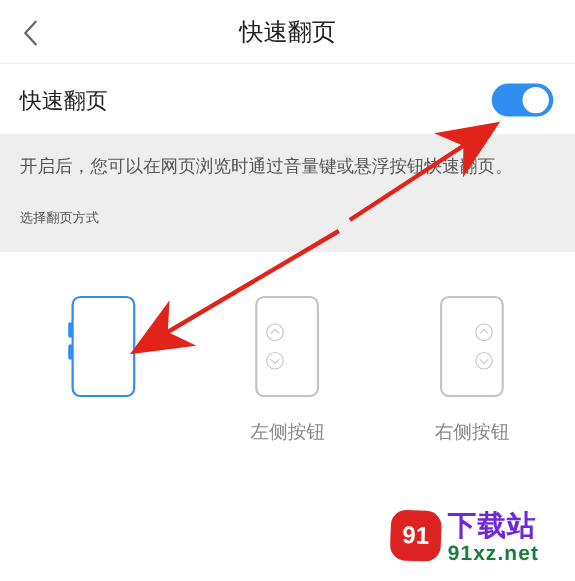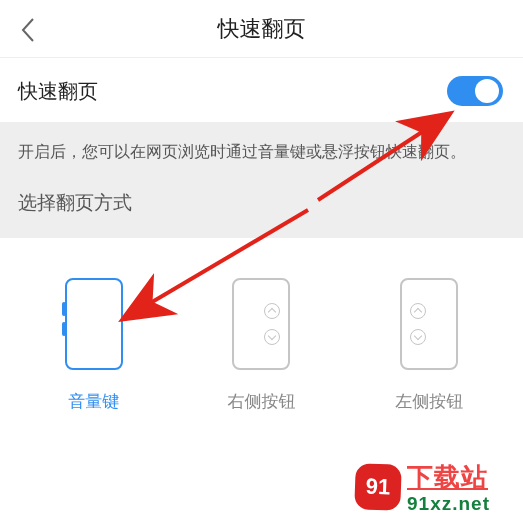--- a/index.html
+++ b/index.html
@@ -68,21 +68,21 @@
     background: #eeeeee;
     padding: 18px 18px 22px 18px;
   }
   .desc-text {
     font-size: 16px;
     color: #555;
     line-height: 1.5;
   }
   .choose-label {
     margin-top: 26px;
-    font-size: 19px;
+    font-size: 12px;
     color: #555;
   }
   .options {
     display: flex;
     justify-content: space-around;
     padding: 40px 10px 10px 10px;
     background: #fff;
   }
   .option {
     display: flex;
@@ -191,23 +191,22 @@
     position: absolute;
     left: 54px;
     top: -2px;
     display: flex;
     flex-direction: column;
     align-items: flex-start;
   }
   .wm-top {
     font-size: 26px;
     font-weight: 800;
-    color: #ef4444;
+    color: #6d28d9;
     letter-spacing: 1px;
-    text-decoration: underline;
   }
   .wm-bottom {
     font-size: 19px;
     font-weight: 700;
     color: #15803d;
     letter-spacing: 1px;
     margin-top: -2px;
   }
 </style>
 </head>
@@ -231,49 +230,48 @@
   <div class="desc-text">开启后，您可以在网页浏览时通过音量键或悬浮按钮快速翻页。</div>
   <div class="choose-label">选择翻页方式</div>
 </div>
 
 <div class="options">
 
   <div class="option">
     <div class="phone active">
       <div class="vol-btns"></div>
     </div>
-    <div class="option-label active">音量键</div>
+  </div>
+
+  <div class="option">
+    <div class="phone">
+      <div class="float-btns left">
+        <div class="circle-btn">
+            <div class="chev up"></div>
+          </div>
+        <div class="circle-btn">
+            <div class="chev down"></div>
+          </div>
+      </div>
+    </div>
+    <div class="option-label">左侧按钮</div>
   </div>
 
   <div class="option">
     <div class="phone">
       <div class="float-btns right">
         <div class="circle-btn">
             <div class="chev up"></div>
           </div>
         <div class="circle-btn">
             <div class="chev down"></div>
           </div>
       </div>
     </div>
     <div class="option-label">右侧按钮</div>
-  </div>
-
-  <div class="option">
-    <div class="phone">
-      <div class="float-btns left">
-        <div class="circle-btn">
-            <div class="chev up"></div>
-          </div>
-        <div class="circle-btn">
-            <div class="chev down"></div>
-          </div>
-      </div>
-    </div>
-    <div class="option-label">左侧按钮</div>
   </div>
 
 </div>
 
 <svg class="arrows">
   <defs>
     <marker id="ah" markerWidth="14" markerHeight="12" refX="12" refY="6" orient="auto">
       <path d="M0,0 L14,6 L0,12 L4,6 Z" fill="#e2231a"></path>
     </marker>
   </defs>

